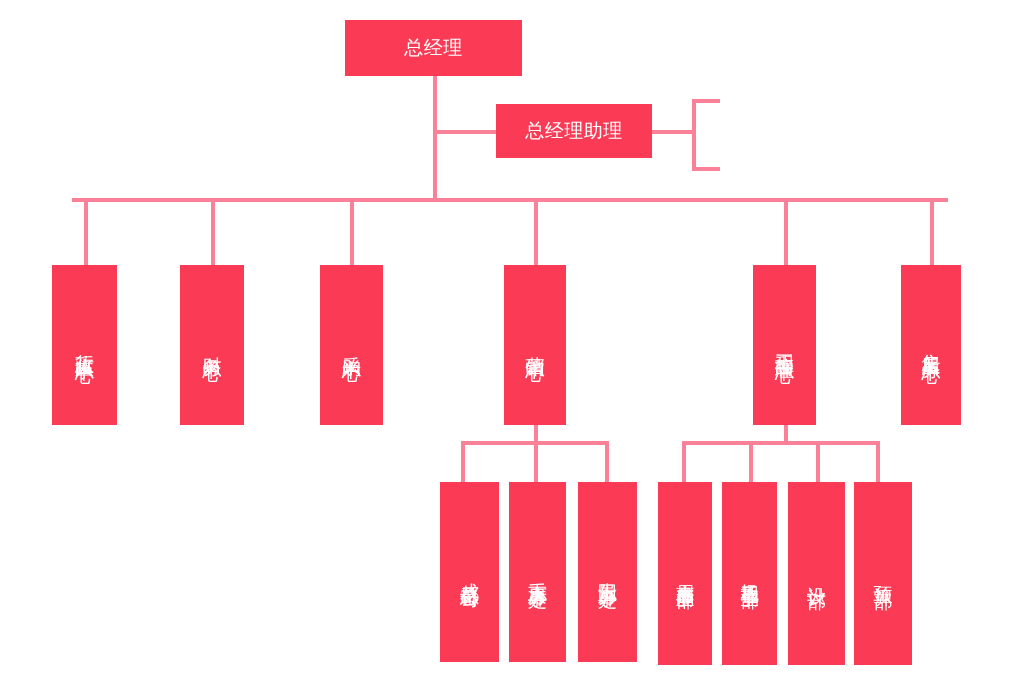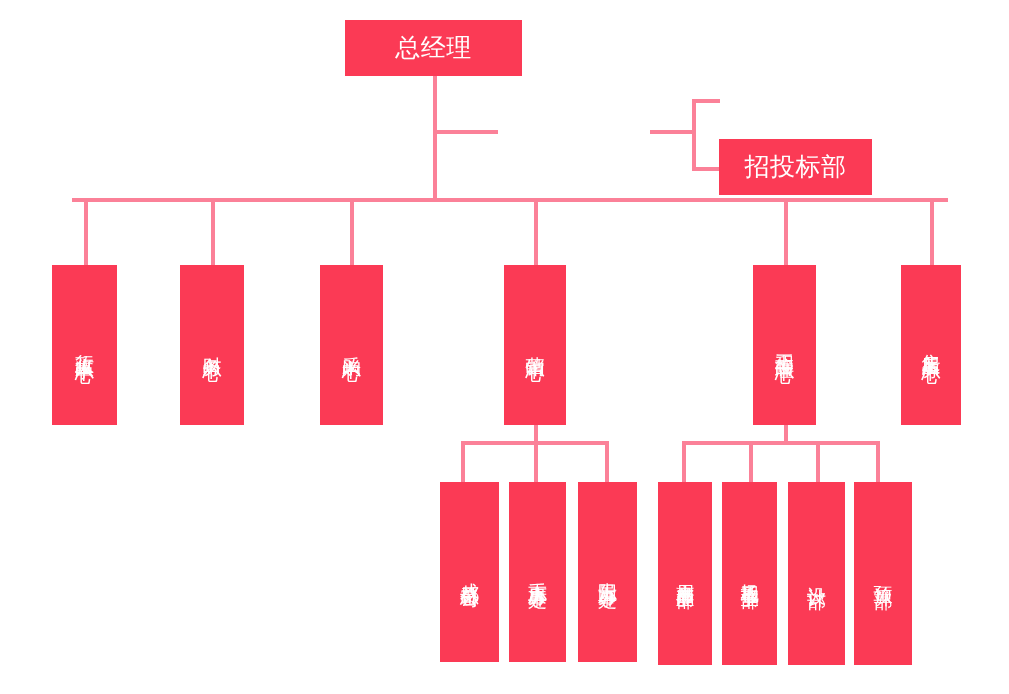--- a/index.html
+++ b/index.html
@@ -21,21 +21,21 @@
     color: #ffffff;
     display: flex;
     align-items: center;
     justify-content: center;
     box-sizing: border-box;
     text-align: center;
     line-height: 1.12;
     letter-spacing: 0.5px;
   }
   .node.horiz {
-    font-size: 25px;
+    font-size: 19px;
   }
   .node.vert {
     writing-mode: vertical-rl;
     text-orientation: upright;
     font-size: 19px;
     letter-spacing: 2px;
     line-height: 1.25;
     padding: 4px 0;
   }
   .node.vert.small {
@@ -83,23 +83,23 @@
 
   <div class="conn v" style="left:784px; top:425px; height:18px;"></div>
   <div class="conn h" style="left:682px; top:441px; width:197px;"></div>
   <div class="conn v" style="left:682px; top:441px; height:41px;"></div>
   <div class="conn v" style="left:749px; top:441px; height:41px;"></div>
   <div class="conn v" style="left:816px; top:441px; height:41px;"></div>
   <div class="conn v" style="left:876px; top:441px; height:41px;"></div>
 
   <div class="node horiz" style="left:345px; top:20px; width:177px; height:56px;">总经理</div>
 
+  <div class="node horiz" style="left:496px; top:104px; width:156px; height:54px;">总经理助理</div>
 
 
-  <div class="node horiz" style="left:719px; top:139px; width:153px; height:56px;">招投标部</div>
 
   <div class="node vert" style="left:52px; top:265px; width:65px; height:160px;">行政人事中心</div>
 
   <div class="node vert" style="left:180px; top:265px; width:64px; height:160px;">财务中心</div>
 
   <div class="node vert" style="left:320px; top:265px; width:63px; height:160px;">采购中心</div>
 
   <div class="node vert" style="left:504px; top:265px; width:62px; height:160px;">营销中心</div>
 
   <div class="node vert" style="left:753px; top:265px; width:63px; height:160px;">工程管理中心</div>

